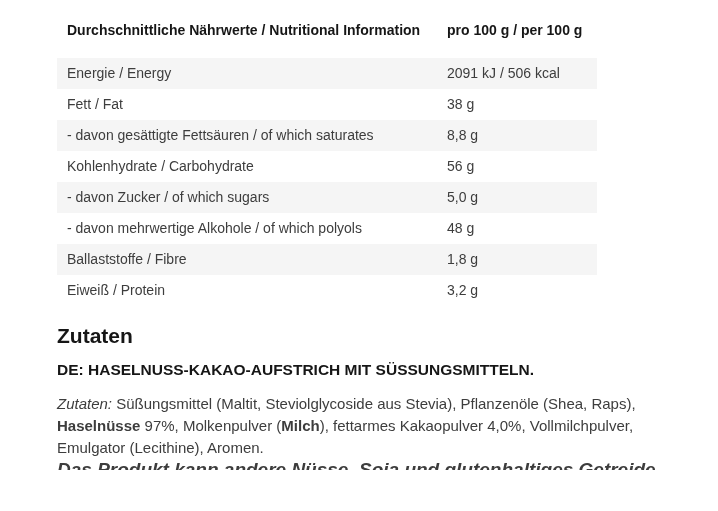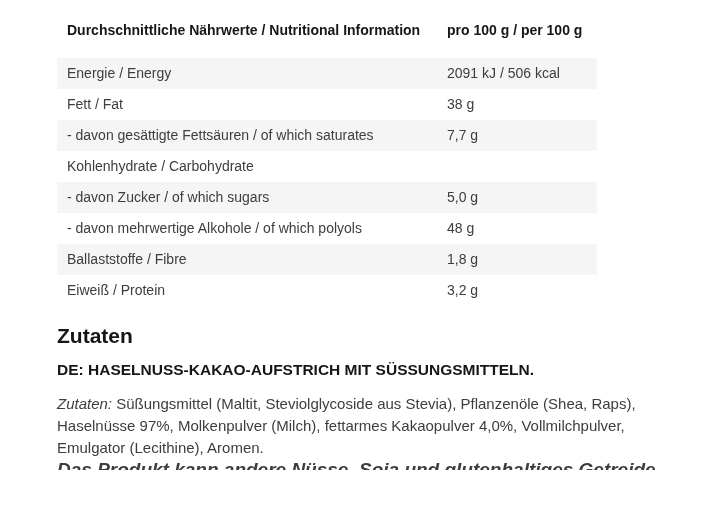--- a/index.html
+++ b/index.html
@@ -65,21 +65,21 @@
     color: #161616;
     margin: 15px 0 0 0;
   }
   .ingredient-list {
     font-size: 15px;
     line-height: 22px;
     margin: 14px 0 0 0;
     color: #3d3d3d;
   }
   .seg-bold-italic { font-weight: normal; font-style: italic; }
-  .seg-bold { font-weight: normal; }
+  .seg-bold { font-weight: bold; }
   .allergy-note {
     font-size: 19px;
     line-height: 22px;
     margin: 0;
     font-weight: bold;
     font-style: italic;
     color: #3d3d3d;
   }
 </style>
 </head>
@@ -96,24 +96,25 @@
     <div class="t-row odd">
       <div class="cell-label">Energie / Energy</div>
       <div class="cell-value">2091 kJ / 506 kcal</div>
     </div>
     <div class="t-row">
       <div class="cell-label">Fett / Fat</div>
       <div class="cell-value">38 g</div>
     </div>
     <div class="t-row odd">
       <div class="cell-label">- davon gesättigte Fettsäuren / of which saturates</div>
-      <div class="cell-value">7,7 g</div>
+      <div class="cell-value">8,8 g</div>
     </div>
     <div class="t-row">
       <div class="cell-label">Kohlenhydrate / Carbohydrate</div>
+      <div class="cell-value">56 g</div>
     </div>
     <div class="t-row odd">
       <div class="cell-label">- davon Zucker / of which sugars</div>
       <div class="cell-value">5,0 g</div>
     </div>
     <div class="t-row">
       <div class="cell-label">- davon mehrwertige Alkohole / of which polyols</div>
       <div class="cell-value">48 g</div>
     </div>
     <div class="t-row odd">

